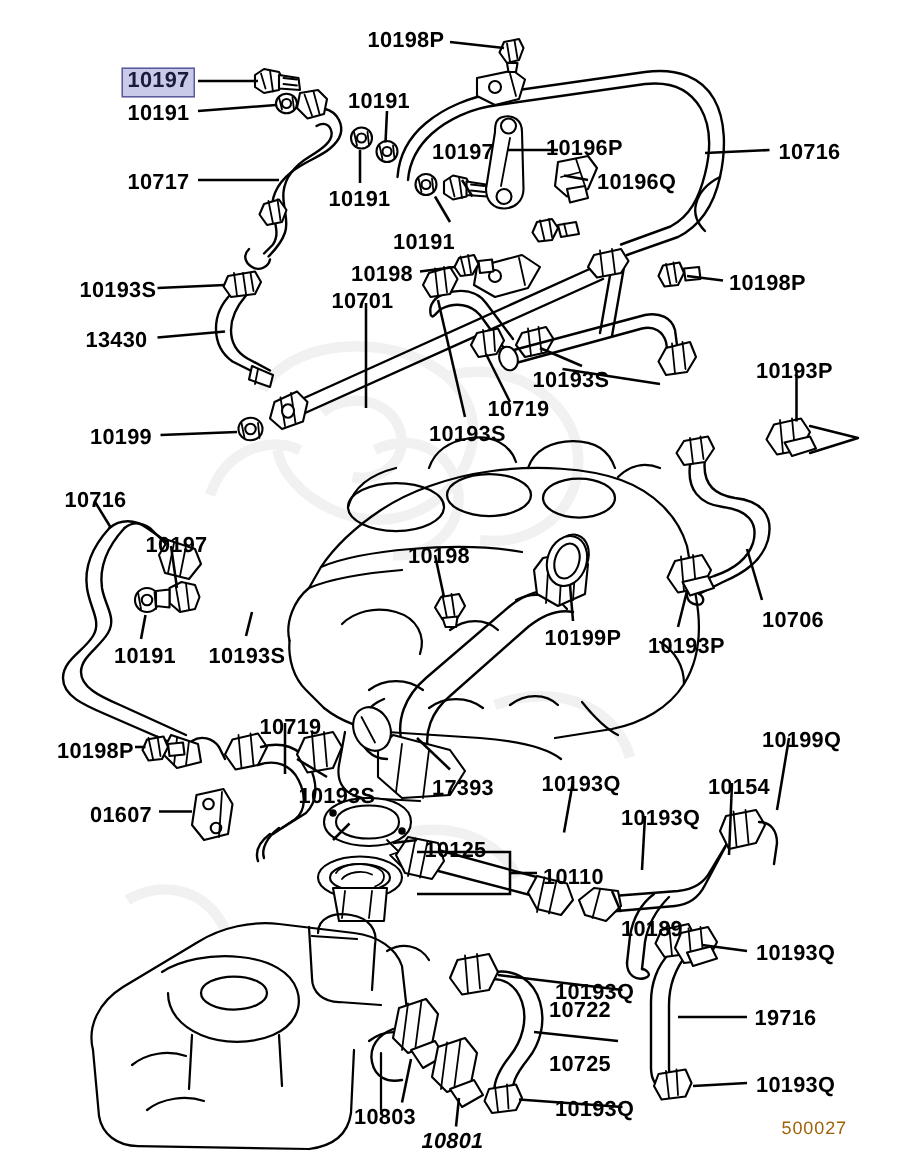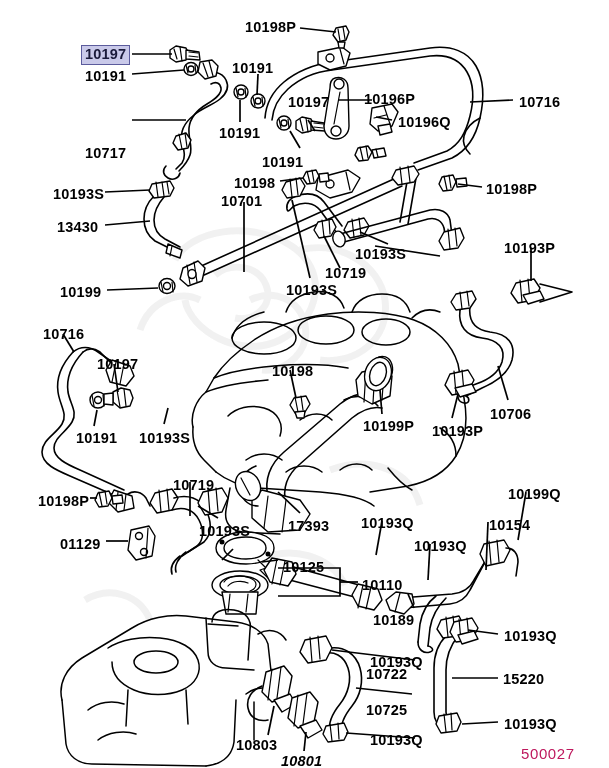--- a/index.html
+++ b/index.html
@@ -40,23 +40,23 @@
     background: #c9c9e9;
     border: 1.5px solid #5b5b9c;
     padding: 1px 3px 2px 3px;
     margin-left: -4px;
     margin-top: -3px;
     color: #1a1a3a;
   }
   .figno {
     position: absolute;
     font-family: "Liberation Sans", sans-serif;
-    font-size: 15px;
+    font-size: 12px;
     font-weight: normal;
-    color: #be185d;
+    color: #a16207;
     letter-spacing: 0.6px;
     white-space: nowrap;
   }
   .wm {
     position: absolute;
     pointer-events: none;
   }
 </style>
 </head>
 <body>
@@ -558,56 +558,56 @@
   </svg>
 
   <div class="lbl" style="left:245px; top:20px;">10198P</div>
   <div class="lbl hl" style="left:85px; top:48px;">10197</div>
   <div class="lbl" style="left:85px; top:69px;">10191</div>
   <div class="lbl" style="left:232px; top:61px;">10191</div>
   <div class="lbl" style="left:288px; top:95px;">10197</div>
   <div class="lbl" style="left:364px; top:92px;">10196P</div>
   <div class="lbl" style="left:519px; top:95px;">10716</div>
   <div class="lbl" style="left:398px; top:115px;">10196Q</div>
-  <div class="lbl" style="left:85px; top:115px;margin-top:31px;">10717</div>
+  <div class="lbl" style="left:85px; top:115px;">10717</div>
   <div class="lbl" style="left:219px; top:126px;">10191</div>
   <div class="lbl" style="left:262px; top:155px;">10191</div>
   <div class="lbl" style="left:486px; top:182px;">10198P</div>
   <div class="lbl" style="left:234px; top:176px;">10198</div>
   <div class="lbl" style="left:53px; top:187px;">10193S</div>
   <div class="lbl" style="left:221px; top:194px;">10701</div>
   <div class="lbl" style="left:57px; top:220px;">13430</div>
   <div class="lbl" style="left:504px; top:241px;">10193P</div>
   <div class="lbl" style="left:355px; top:247px;">10193S</div>
   <div class="lbl" style="left:325px; top:266px;">10719</div>
   <div class="lbl" style="left:60px; top:285px;">10199</div>
   <div class="lbl" style="left:286px; top:283px;">10193S</div>
   <div class="lbl" style="left:43px; top:327px;">10716</div>
   <div class="lbl" style="left:97px; top:357px;">10197</div>
   <div class="lbl" style="left:272px; top:364px;">10198</div>
   <div class="lbl" style="left:363px; top:419px;">10199P</div>
   <div class="lbl" style="left:432px; top:424px;">10193P</div>
-  <div class="lbl" style="left:490px; top:407px;">10706</div>
+  <div class="lbl" style="left:508px; top:407px;">10706</div>
   <div class="lbl" style="left:76px; top:431px;">10191</div>
   <div class="lbl" style="left:139px; top:431px;">10193S</div>
   <div class="lbl" style="left:173px; top:478px;">10719</div>
   <div class="lbl" style="left:38px; top:494px;">10198P</div>
   <div class="lbl" style="left:199px; top:524px;">10193S</div>
   <div class="lbl" style="left:288px; top:519px;">17393</div>
   <div class="lbl" style="left:361px; top:516px;">10193Q</div>
-  <div class="lbl" style="left:472px; top:518px;margin-left:17px;">10154</div>
+  <div class="lbl" style="left:472px; top:518px;">10154</div>
   <div class="lbl" style="left:508px; top:487px;">10199Q</div>
-  <div class="lbl" style="left:60px; top:537px;">01129</div>
+  <div class="lbl" style="left:60px; top:537px;">01607</div>
   <div class="lbl" style="left:283px; top:560px;">10125</div>
   <div class="lbl" style="left:414px; top:539px;">10193Q</div>
   <div class="lbl" style="left:362px; top:578px;">10110</div>
-  <div class="lbl" style="left:373px; top:613px;">10189</div>
+  <div class="lbl" style="left:414px; top:613px;">10189</div>
   <div class="lbl" style="left:504px; top:629px;">10193Q</div>
   <div class="lbl" style="left:370px; top:655px;">10193Q</div>
-  <div class="lbl" style="left:503px; top:672px;">15220</div>
+  <div class="lbl" style="left:503px; top:672px;">19716</div>
   <div class="lbl" style="left:366px; top:667px;">10722</div>
   <div class="lbl" style="left:366px; top:703px;">10725</div>
   <div class="lbl" style="left:504px; top:717px;">10193Q</div>
   <div class="lbl" style="left:236px; top:738px;">10803</div>
   <div class="lbl" style="left:281px; top:754px;font-style:italic;">10801</div>
   <div class="lbl" style="left:370px; top:733px;">10193Q</div>
 
   <div class="figno" style="left:521px; top:745px;">500027</div>
 
 </div>

